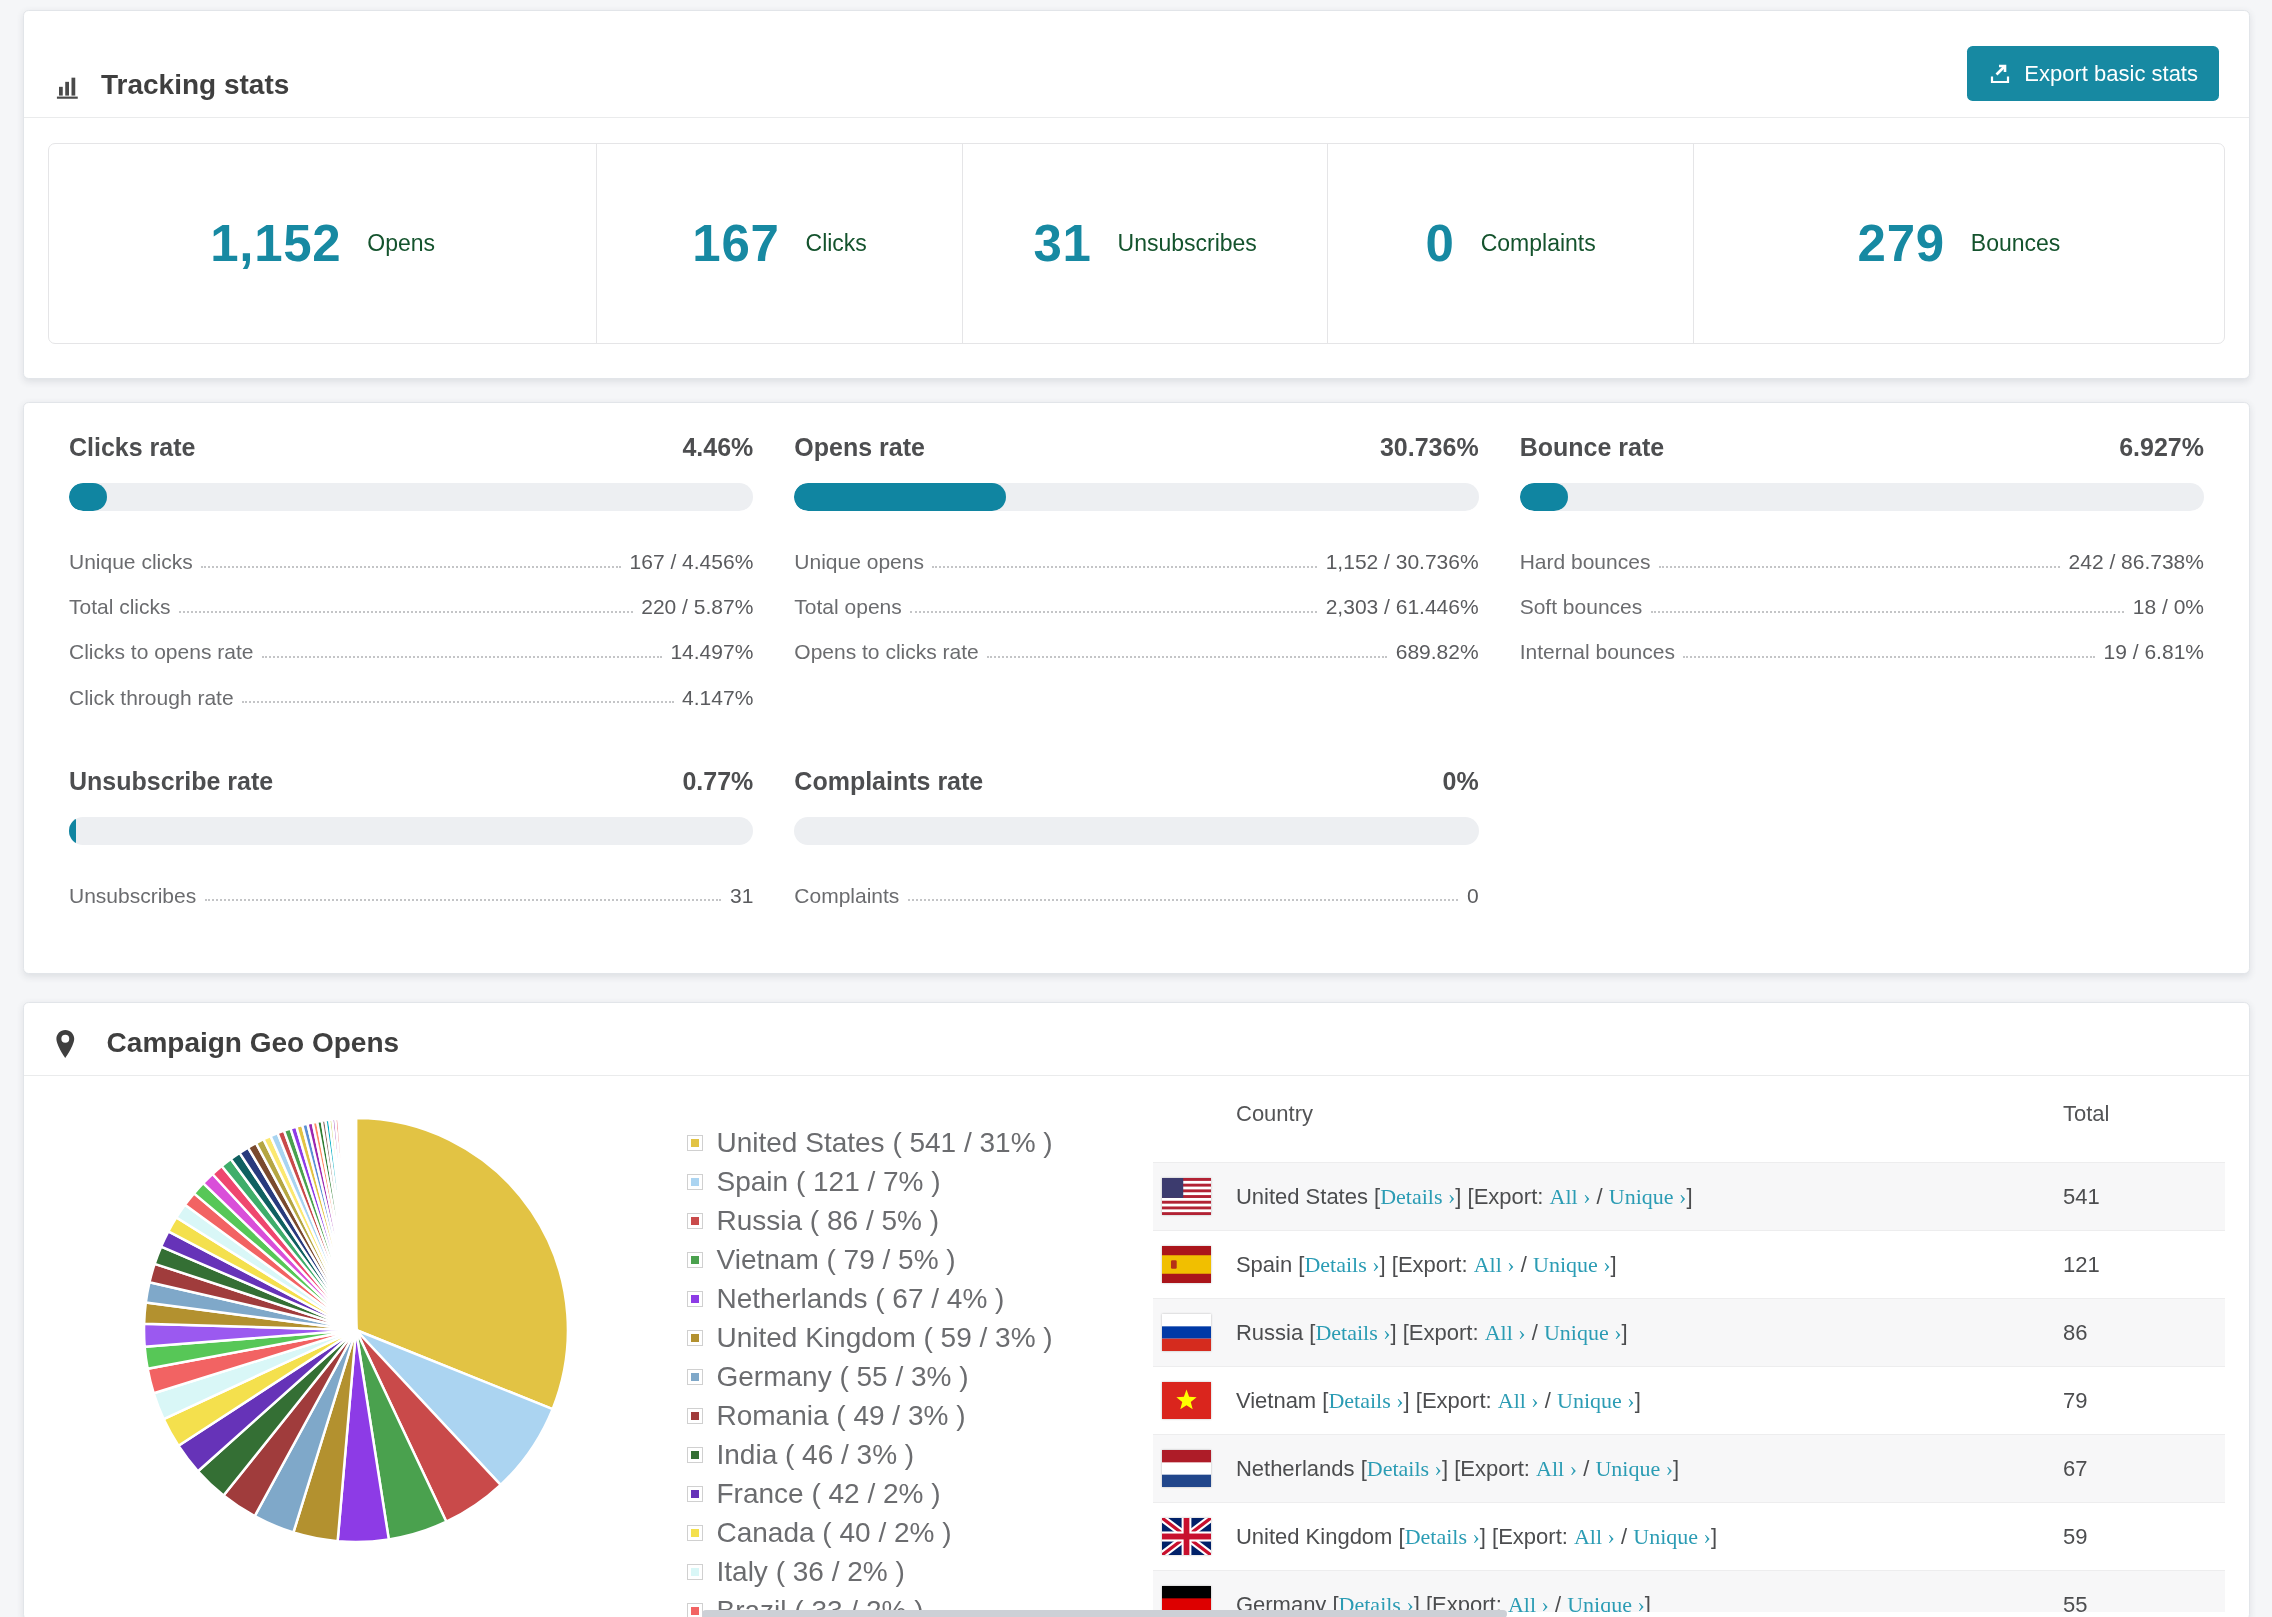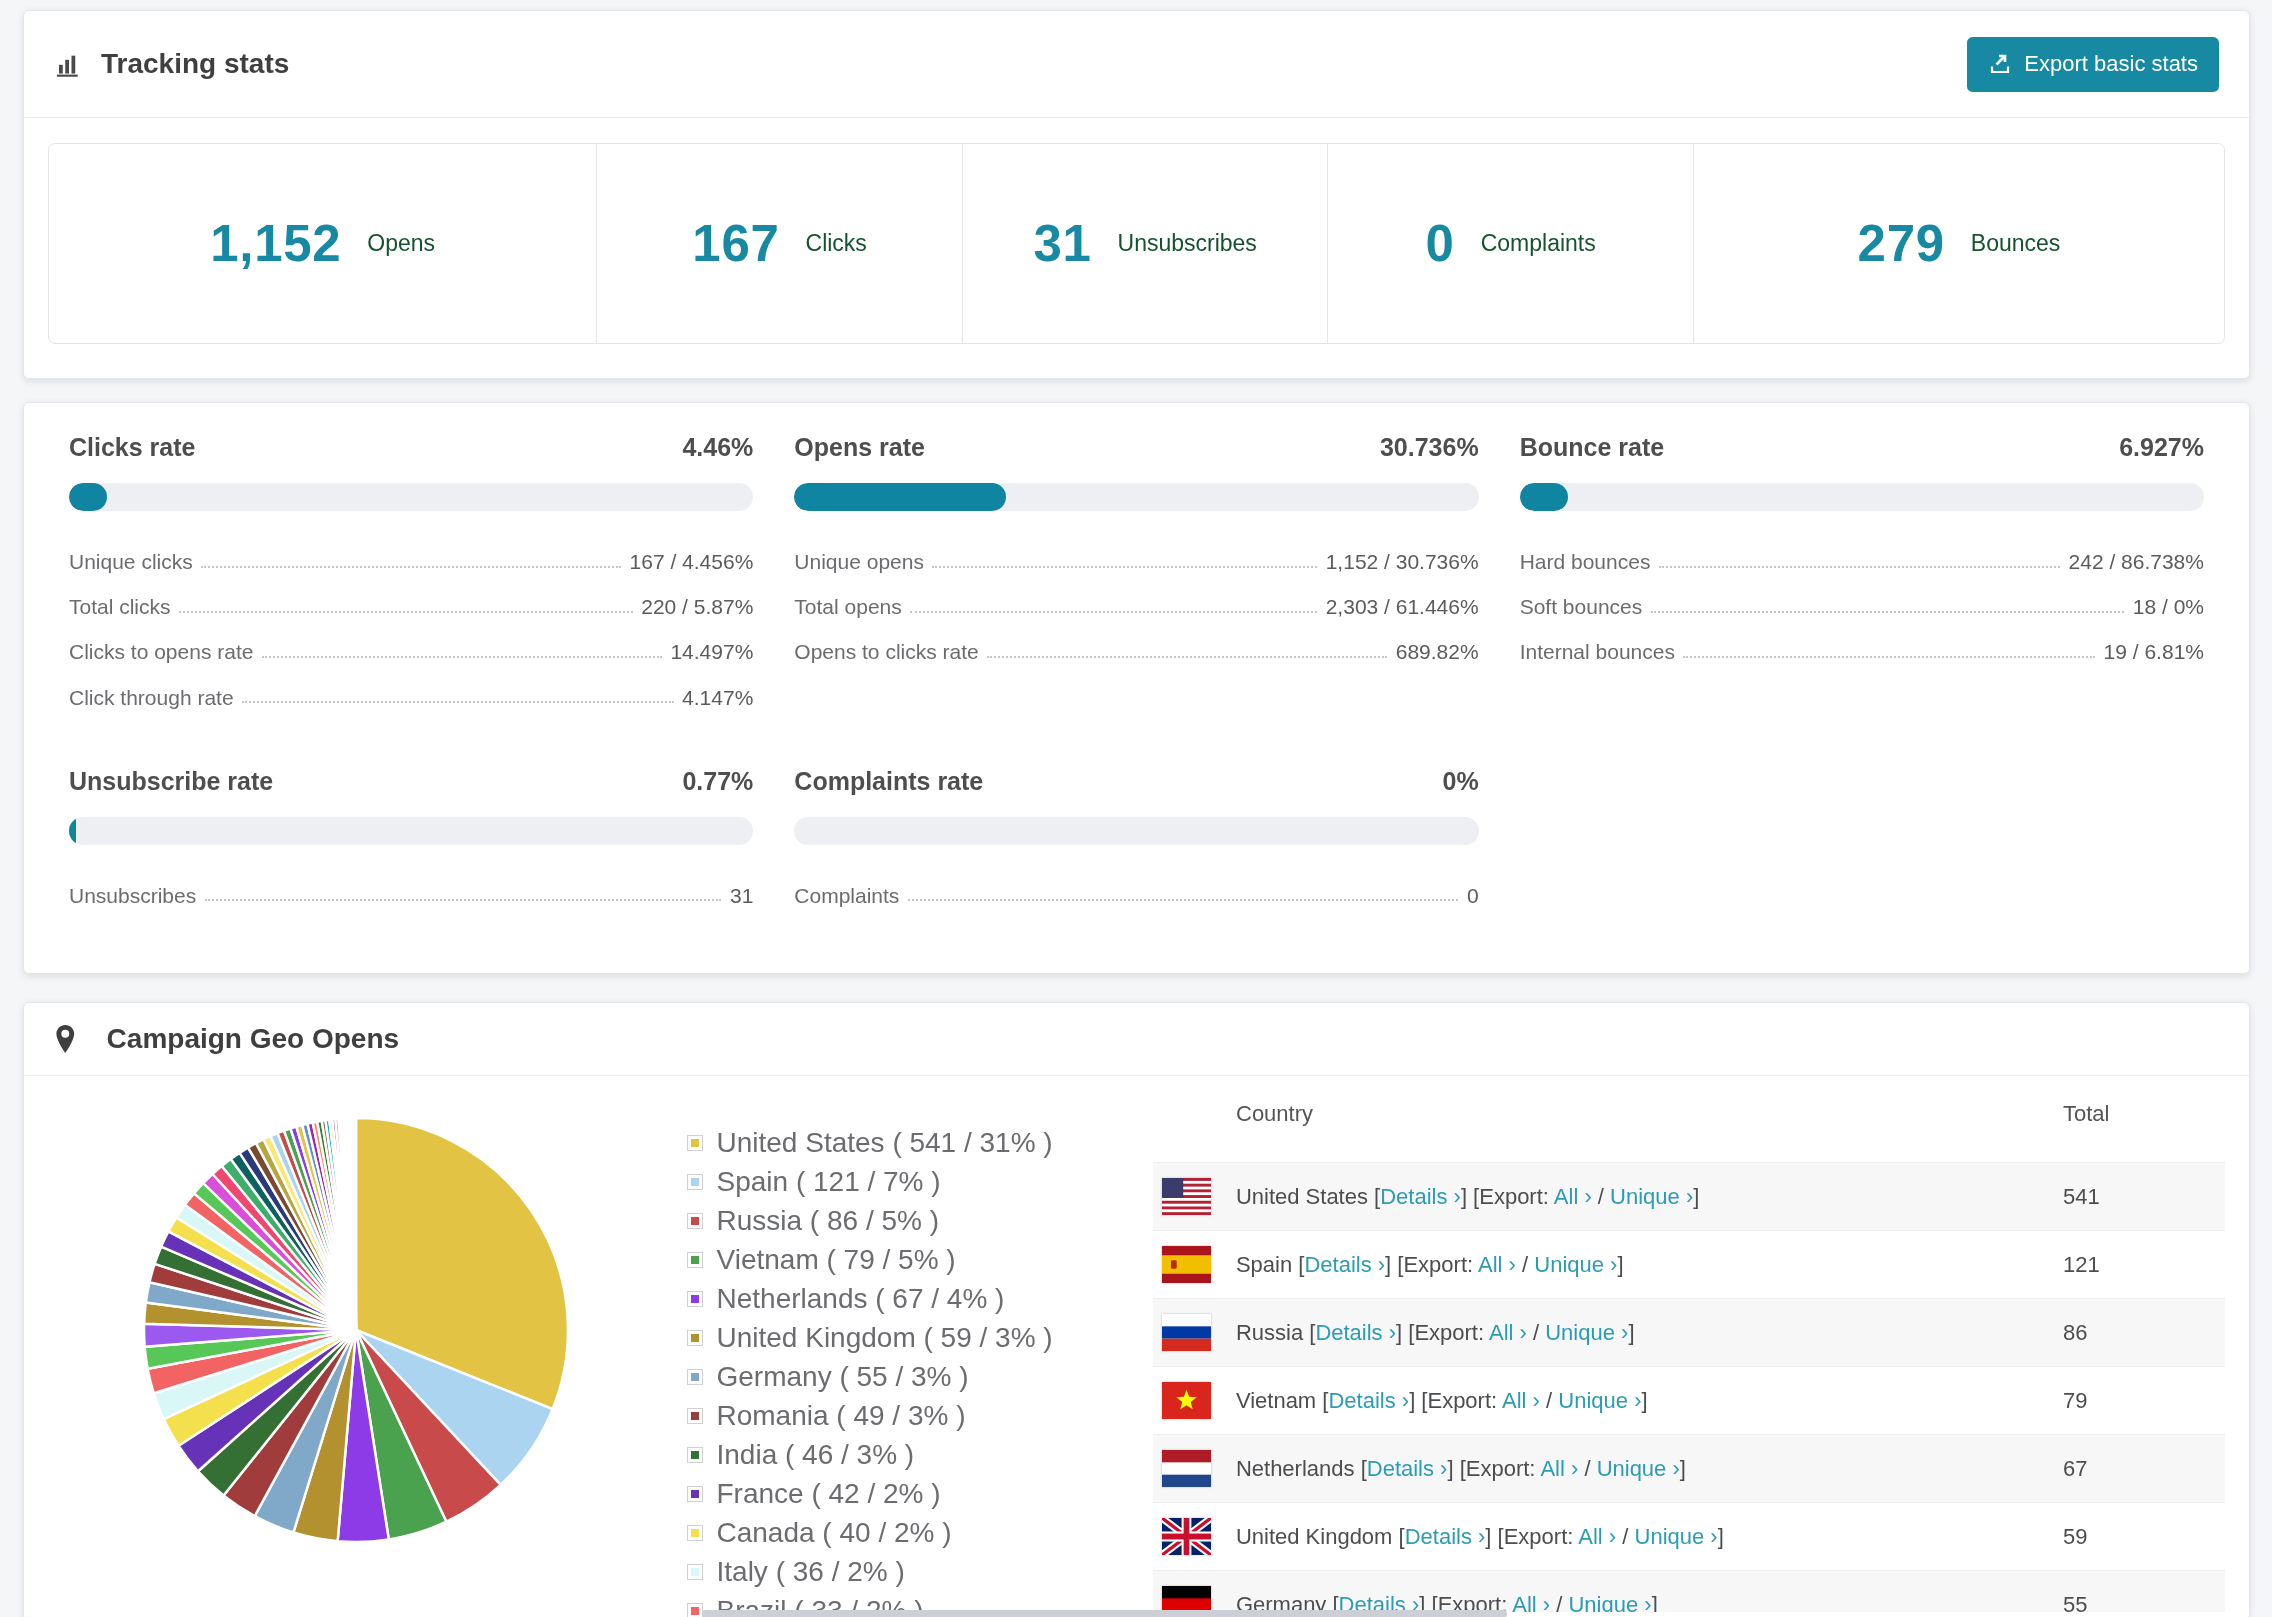--- a/index.html
+++ b/index.html
@@ -11,22 +11,22 @@
     position: relative;
   }
   .card {
     background: #fff;
     border: 0.7px solid #e2e5e9;
     border-radius: 5.6px;
     box-shadow: 0 2.1px 7px rgba(55,65,85,.12);
     margin: 0 23px;
   }
   .card-header {
-    display: flex; align-items: center; gap: 17px;
-    padding: 0 30px;
+    display: flex; align-items: flex-end; gap: 17px;
+    padding: 16px 30px;
     border-bottom: 0.7px solid #eaebec;
     color: #3f3f3f;
   }
   #card-tracking { margin-top: 10px; }
   #card-tracking .card-header { height: 107px; }
   .header-title { font-size: 28px; color: #3f3f3f; }
   .export-btn {
     margin-left: auto;
     display: flex; align-items: center; gap: 12px;
     background: #1789a2; color: #fff;
@@ -75,21 +75,21 @@
   .geo-table { flex: 1; margin-right: 24px; padding-top: 25.4px; font-size: 22px; display: flex; flex-direction: column; }
   .thead { display: flex; height: 61px; padding-left: 83px; color: #535456; }
   .th-country { flex: 1; }
   .th-total { width: 162px; }
   .rows-box { height: 450px; overflow: hidden; }
   .trow { display: flex; align-items: center; height: 68px; padding-left: 8.5px; border-top: 0.7px solid #ededee; }
   .rows-box .trow:nth-child(odd) { background: #f7f7f8; }
   .flag { width: 49px; height: 37px; margin-right: 25.4px; flex: 0 0 auto; box-shadow: 0 0 2.1px rgba(0,0,0,.25); }
   .flag svg { display: block; }
   .tname { flex: 1; color: #4c4d4f; }
-  .lnk { color: #2b9cb4; cursor: pointer; text-decoration: none; }
+  .lnk { color: #2b9cb4; cursor: pointer; text-decoration: none; font-family: Liberation Serif, serif; }
   .ttotal { width: 162px; color: #4c4d4f; }
   .icon { display: inline-flex; flex: 0 0 auto; }
   .scroll-thumb {
     position: absolute; left: 702px; top: 1610px;
     width: 805px; height: 7.8px; border-radius: 4.2px; background: #ccd0d6;
   }
 </style>
 </head>
 <body>
 

